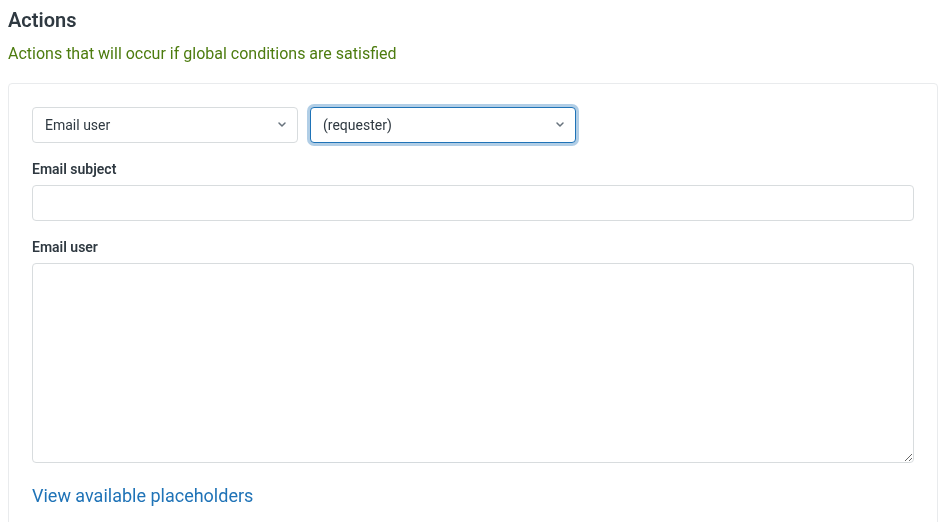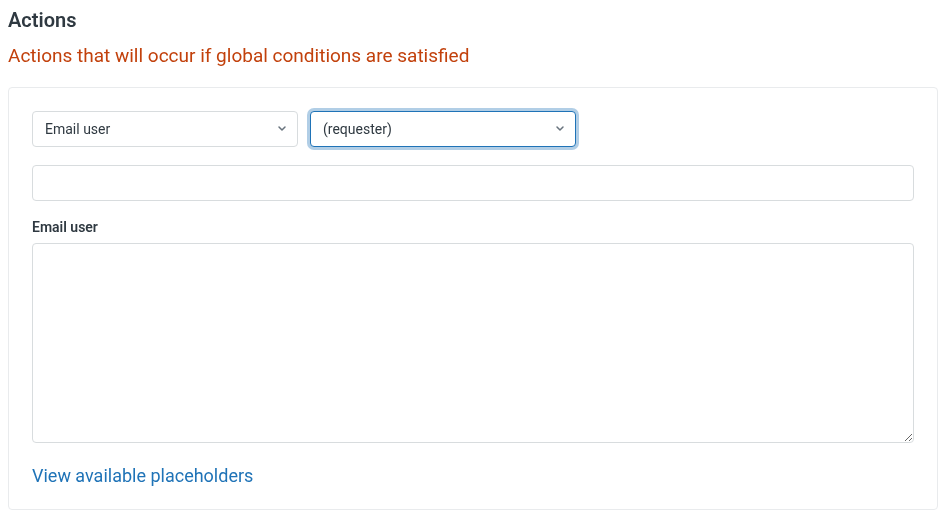--- a/index.html
+++ b/index.html
@@ -13,22 +13,22 @@
       color: #2f3941;
       padding: 8px;
     }
     .section-title {
       font-size: 20px;
       font-weight: 600;
       color: #2f3941;
       margin-bottom: 4px;
     }
     .section-subtitle {
-      font-size: 19px;
-      color: #c2410c;
+      font-size: 16px;
+      color: #4d7c0f;
       margin-bottom: 20px;
       margin-top: 12px;
     }
     .actions-card {
       border: 1px solid #e9ebed;
       border-radius: 4px;
       padding: 23px;
     }
     .selects-row {
       display: flex;
@@ -130,20 +130,21 @@
         </div>
         <span class="chevron">
           <svg width="12" height="12" viewBox="0 0 12 12" fill="none">
             <path d="M3 4.5L6 7.5L9 4.5" stroke="currentColor" stroke-width="1.5" stroke-linecap="round" stroke-linejoin="round"></path>
           </svg>
         </span>
       </div>
     </div>
 
     <div class="field-group">
+      <label class="field-label">Email subject</label>
       <input type="text" class="text-input" value="" style="">
     </div>
 
     <div class="field-group">
       <label class="field-label">Email user</label>
       <textarea class="textarea-input" style=""></textarea>
     </div>
 
     <a class="link">View available placeholders</a>
   </div>

